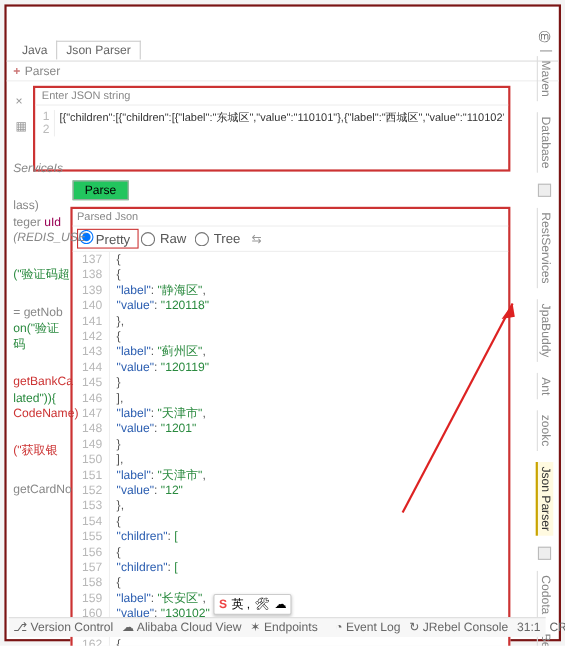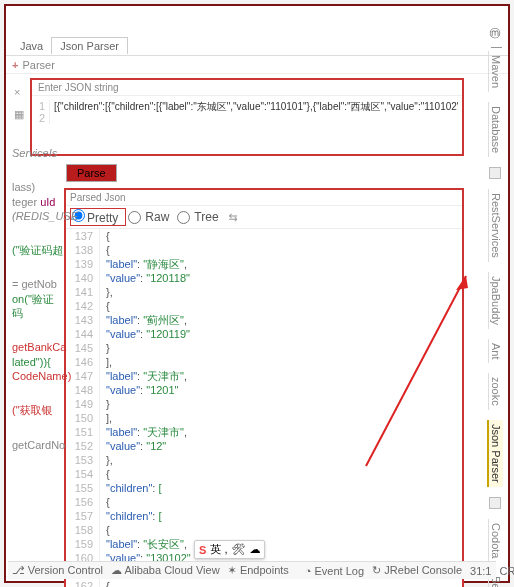--- a/index.html
+++ b/index.html
@@ -12,21 +12,21 @@
 .panel-hdr { display: flex; align-items: center; gap: 4px; height: 18px; padding: 0 6px; color: #888; border-bottom: 1px solid #eee; }
 .plus { color: #c77; font-weight: bold; }
 .input-area { margin: 4px 44px 4px 24px; border: 2px solid #c33; background: #fff; position: relative; }
 .input-area .lbl { font-size: 10px; color: #888; padding: 2px 6px; border-bottom: 1px solid #eee; }
 .input-area .ta { padding: 4px; display: flex; }
 .gutter { color: #bbb; width: 14px; text-align: right; padding-right: 4px; border-right: 1px solid #eee; }
 .jsonline { white-space: nowrap; overflow: hidden; color: #333; flex: 1; font-size: 10px; padding-left: 4px; }
 .close-x { position: absolute; left: -18px; top: 6px; color: #999; }
 .mini-icon { position: absolute; left: -18px; top: 28px; color: #999; }
 .parse-row { padding: 4px 44px 6px 60px; }
-.parse-btn { padding: 2px 10px; border: 1px solid #aaa; background: #b91c1c; cursor: pointer; }
+.parse-btn { padding: 2px 10px; border: 1px solid #aaa; background: #22c55e; cursor: pointer; }
 .parsed-box { margin: 0 44px 0 58px; border: 2px solid #c33; padding: 0; background: #fff; }
 .parsed-hdr { font-size: 10px; color: #888; padding: 2px 4px; border-bottom: 1px solid #eee; }
 .fmt-row { display: flex; align-items: center; gap: 2px; padding: 2px 4px; border-bottom: 1px solid #eee; }
 .fmt-row label { font-size: 12px; color: #555; margin-right: 6px; }
 .fmt-row .sel { border: 1px solid #c33; padding: 0 1px; }
 .code { font-family: Consolas, monospace; font-size: 11px; line-height: 14px; height: 370px; overflow: hidden; display: flex; }
 .lnums { width: 34px; text-align: right; color: #b8b8b8; padding-right: 6px; border-right: 1px solid #eee; }
 .lines { flex: 1; padding-left: 6px; color: #444; }
 .k { color: #2a5db0; } 
 .s { color: #2a8a3f; } 

